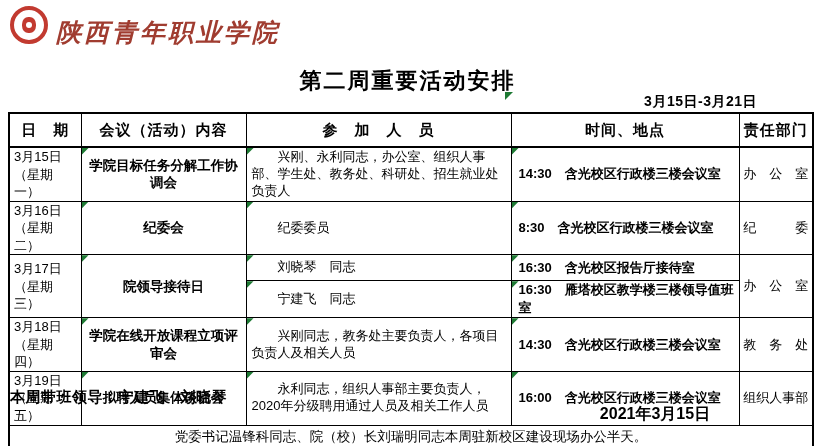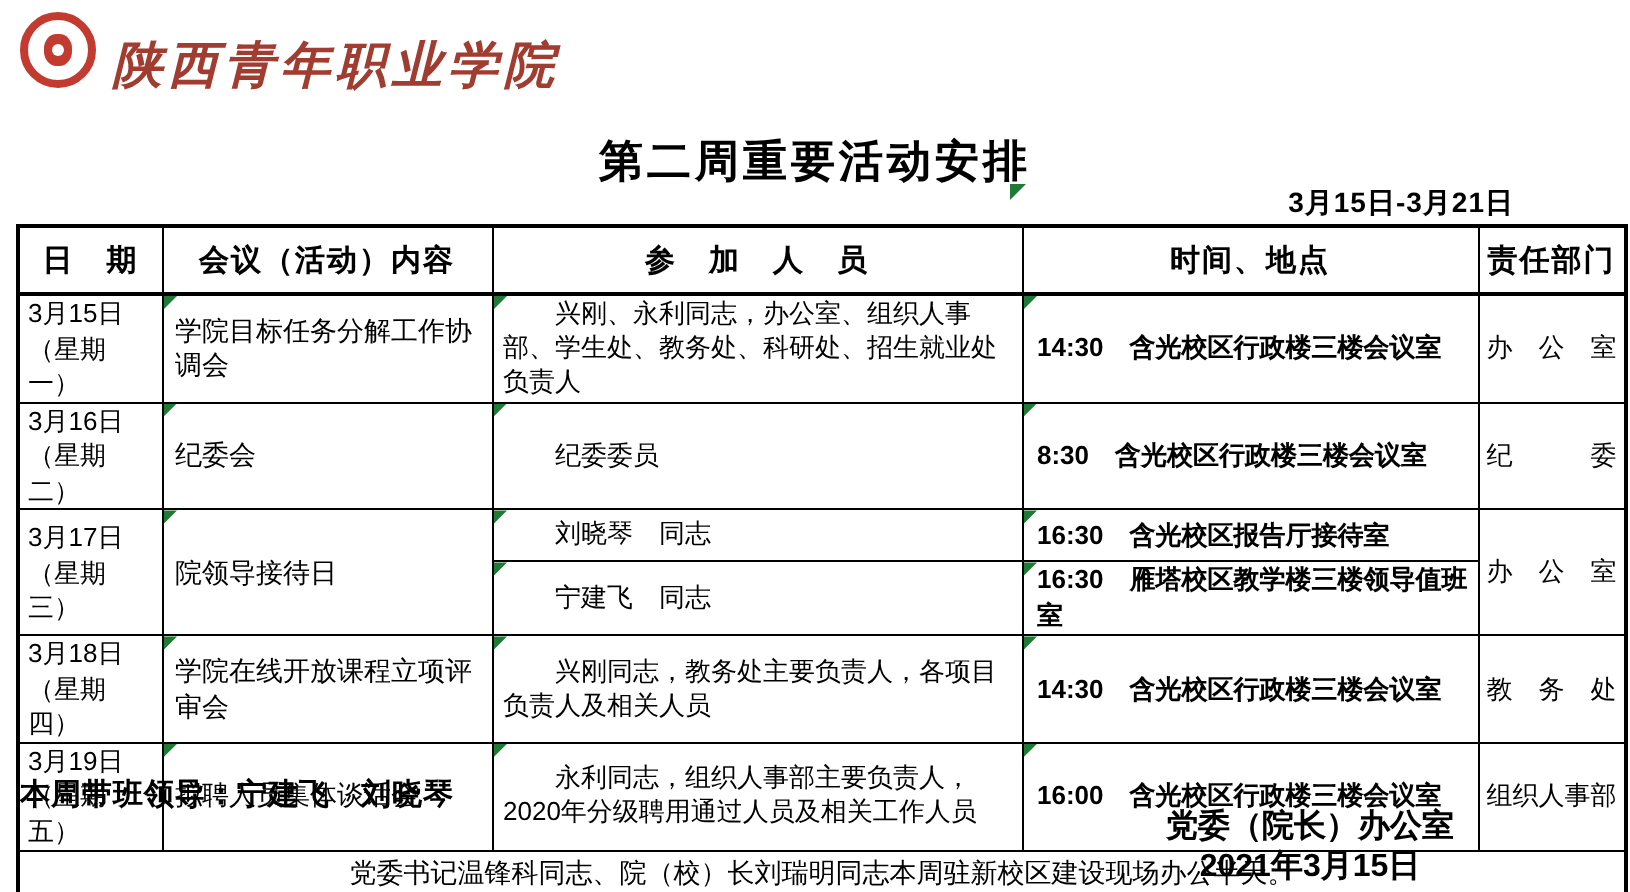--- a/index.html
+++ b/index.html
@@ -92,21 +92,21 @@
   tr.h-head  > * { height: 34px; margin-left: 24px; }
   tr.h-r1 td { height: 45px; }
   tr.h-r2 td { height: 38px; }
   tr.h-r3a td { height: 26px; }
   tr.h-r3b td { height: 26px; }
   tr.h-r4 td { height: 38px; }
   tr.h-r5 td { height: 40px; }
   tr.h-note td { height: 25px; }
 
   td.c-date { text-align: left; font-size: 13px; line-height: 1.35; }
-  td.c-content { font-weight: normal; font-size: 13.5px; padding: 0 6px; line-height: 1.3; }
+  td.c-content { font-weight: bold; font-size: 13.5px; padding: 0 6px; line-height: 1.3; text-align: center; }
   td.c-part { font-size: 13px; line-height: 1.3; text-indent: 2em; padding: 0 5px; margin-left: 48px; }
   td.c-time { font-size: 13px; padding-left: 7px; font-weight: bold; }
   td.c-dept { font-size: 13px; text-align: center; padding: 0 3px; white-space: nowrap; }
   tr.h-note td { text-align: center; font-size: 13.5px; }
 
   
   .duty {
     position: absolute; left: 10px; top: 388px;
     font-size: 15px; font-weight: bold; letter-spacing: .5px;
   }
@@ -208,17 +208,16 @@
     </tr>
 
     <tr class="h-note">
       <td colspan="5">党委书记温锋科同志、院（校）长刘瑞明同志本周驻新校区建设现场办公半天。</td>
     </tr>
   </tbody>
     </table>
 
   <div class="duty">本周带班领导：宁建飞　刘晓琴</div>
   <div class="sign">
-    <div>党委（院长）办公室</div>
     <div class="sign-date">2021年3月15日</div>
   </div>
 
 </div>
 
 </body></html>

